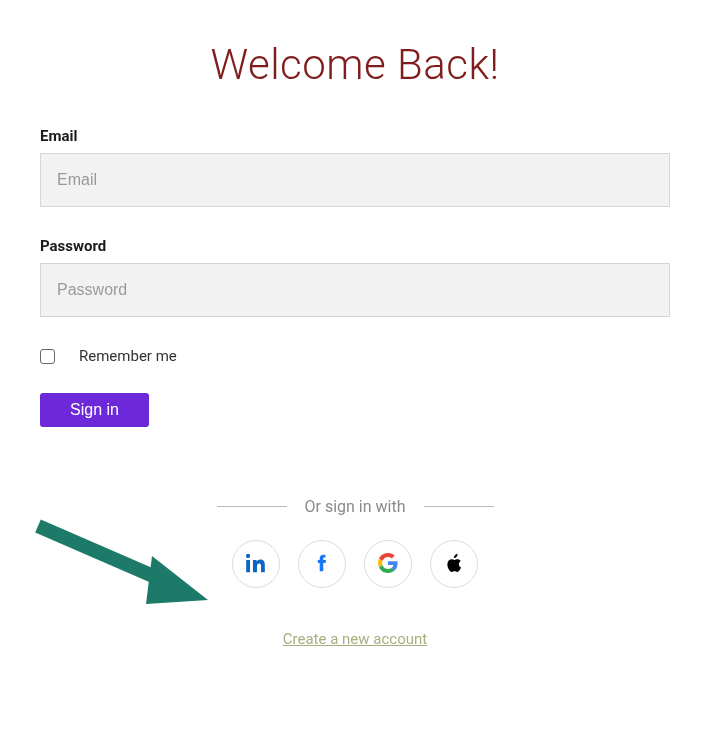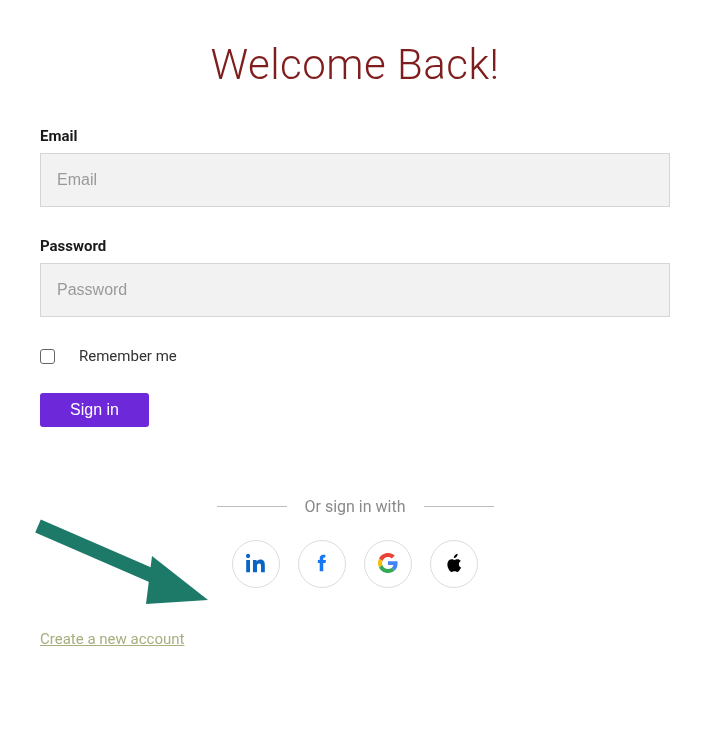--- a/index.html
+++ b/index.html
@@ -114,21 +114,21 @@
       border-radius: 50%;
       border: 1px solid #dcdcdc;
       background: #fff;
       display: flex;
       align-items: center;
       justify-content: center;
       cursor: pointer;
     }
     .create-account {
       display: block;
-      text-align: left;
+      text-align: center;
       font-size: 15px;
       color: #a6af7e;
       text-decoration: underline;
       cursor: pointer;
     }
     .arrow-annotation {
       position: absolute;
       left: 28px;
       top: 516px;
       pointer-events: none;

